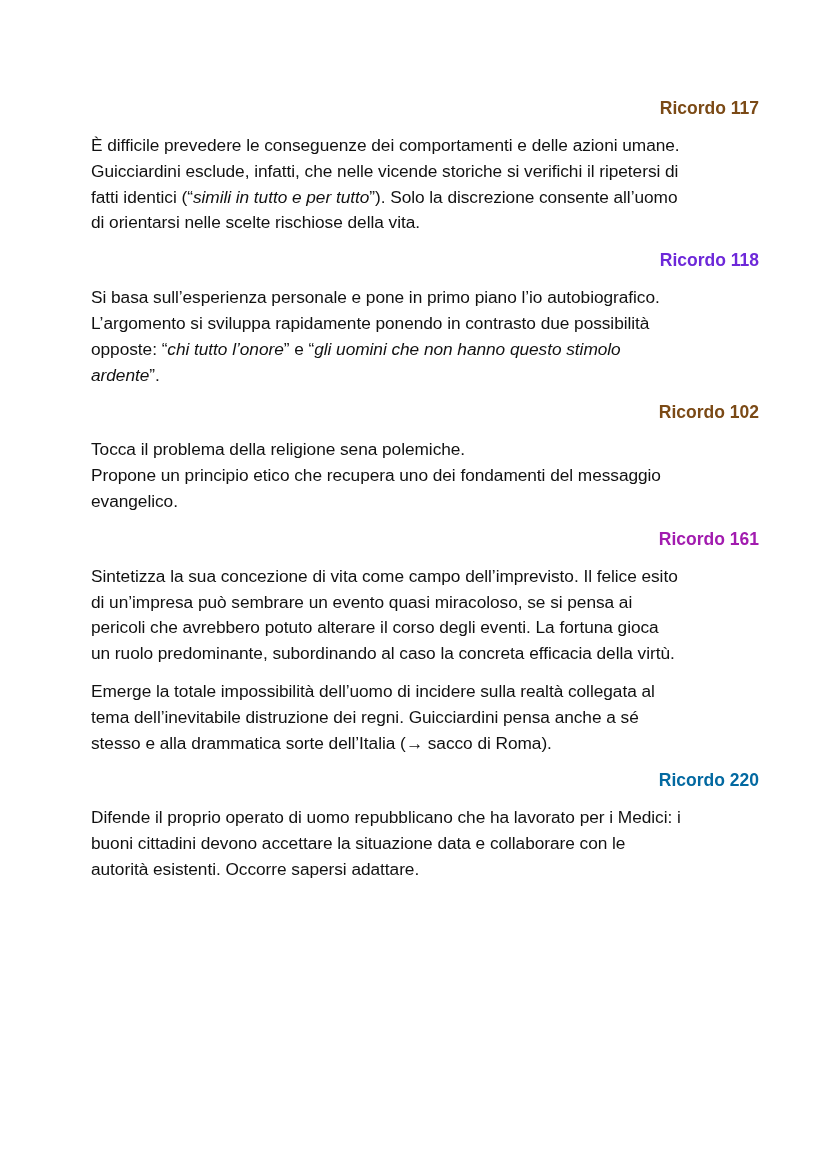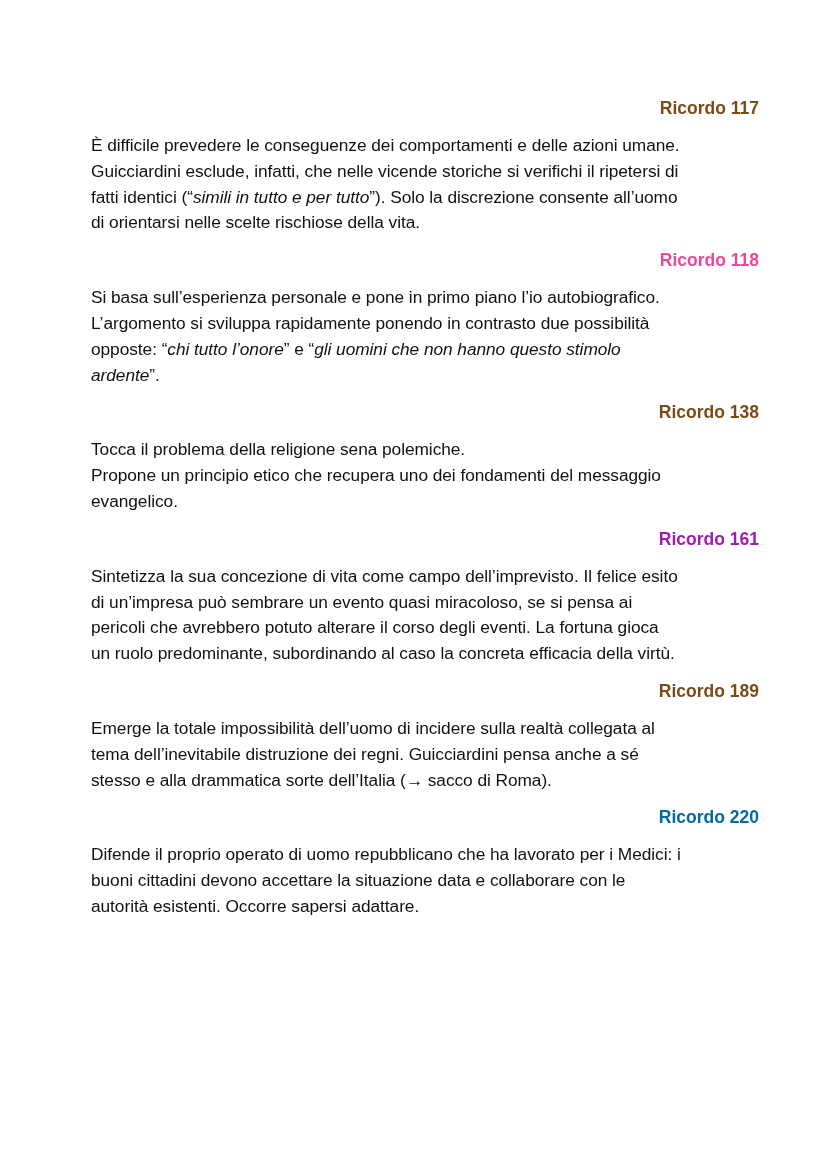--- a/index.html
+++ b/index.html
@@ -44,32 +44,31 @@
   </style>
 </head>
 <body>
 
 <div class="page">
   <div class="entry">
     <h3 class="entry-title" style="color: rgb(123, 74, 22);">Ricordo 117</h3>
     <p class="entry-body">È difficile prevedere le conseguenze dei comportamenti e delle azioni umane.<br>Guicciardini esclude, infatti, che nelle vicende storiche si verifichi il ripetersi di<br>fatti identici (“<em>simili in tutto e per tutto</em>”). Solo la discrezione consente all’uomo<br>di orientarsi nelle scelte rischiose della vita.</p>
   </div>
   <div class="entry">
-    <h3 class="entry-title" style="color: #ec4899;">Ricordo 118</h3>
+    <h3 class="entry-title" style="color: #6d28d9;">Ricordo 118</h3>
     <p class="entry-body">Si basa sull’esperienza personale e pone in primo piano l’io autobiografico.<br>L’argomento si sviluppa rapidamente ponendo in contrasto due possibilità<br>opposte: “<em>chi tutto l’onore</em>” e “<em>gli uomini che non hanno questo stimolo</em><br><em>ardente</em>”.</p>
   </div>
   <div class="entry">
-    <h3 class="entry-title" style="color: rgb(123, 74, 22);">Ricordo 138</h3>
+    <h3 class="entry-title" style="color: rgb(123, 74, 22);">Ricordo 102</h3>
     <p class="entry-body">Tocca il problema della religione sena polemiche.<br>Propone un principio etico che recupera uno dei fondamenti del messaggio<br>evangelico.</p>
   </div>
   <div class="entry">
     <h3 class="entry-title" style="color: #a21caf;">Ricordo 161</h3>
     <p class="entry-body">Sintetizza la sua concezione di vita come campo dell’imprevisto. Il felice esito<br>di un’impresa può sembrare un evento quasi miracoloso, se si pensa ai<br>pericoli che avrebbero potuto alterare il corso degli eventi. La fortuna gioca<br>un ruolo predominante, subordinando al caso la concreta efficacia della virtù.</p>
   </div>
   <div class="entry">
-    <h3 class="entry-title" style="color: rgb(123, 74, 22);">Ricordo 189</h3>
     <p class="entry-body">Emerge la totale impossibilità dell’uomo di incidere sulla realtà collegata al<br>tema dell’inevitabile distruzione dei regni. Guicciardini pensa anche a sé<br>stesso e alla drammatica sorte dell’Italia (→ sacco di Roma).</p>
   </div>
   <div class="entry">
     <h3 class="entry-title" style="color: #0369a1;">Ricordo 220</h3>
     <p class="entry-body">Difende il proprio operato di uomo repubblicano che ha lavorato per i Medici: i<br>buoni cittadini devono accettare la situazione data e collaborare con le<br>autorità esistenti. Occorre sapersi adattare.</p>
   </div>
 </div>
 
 </body></html>

